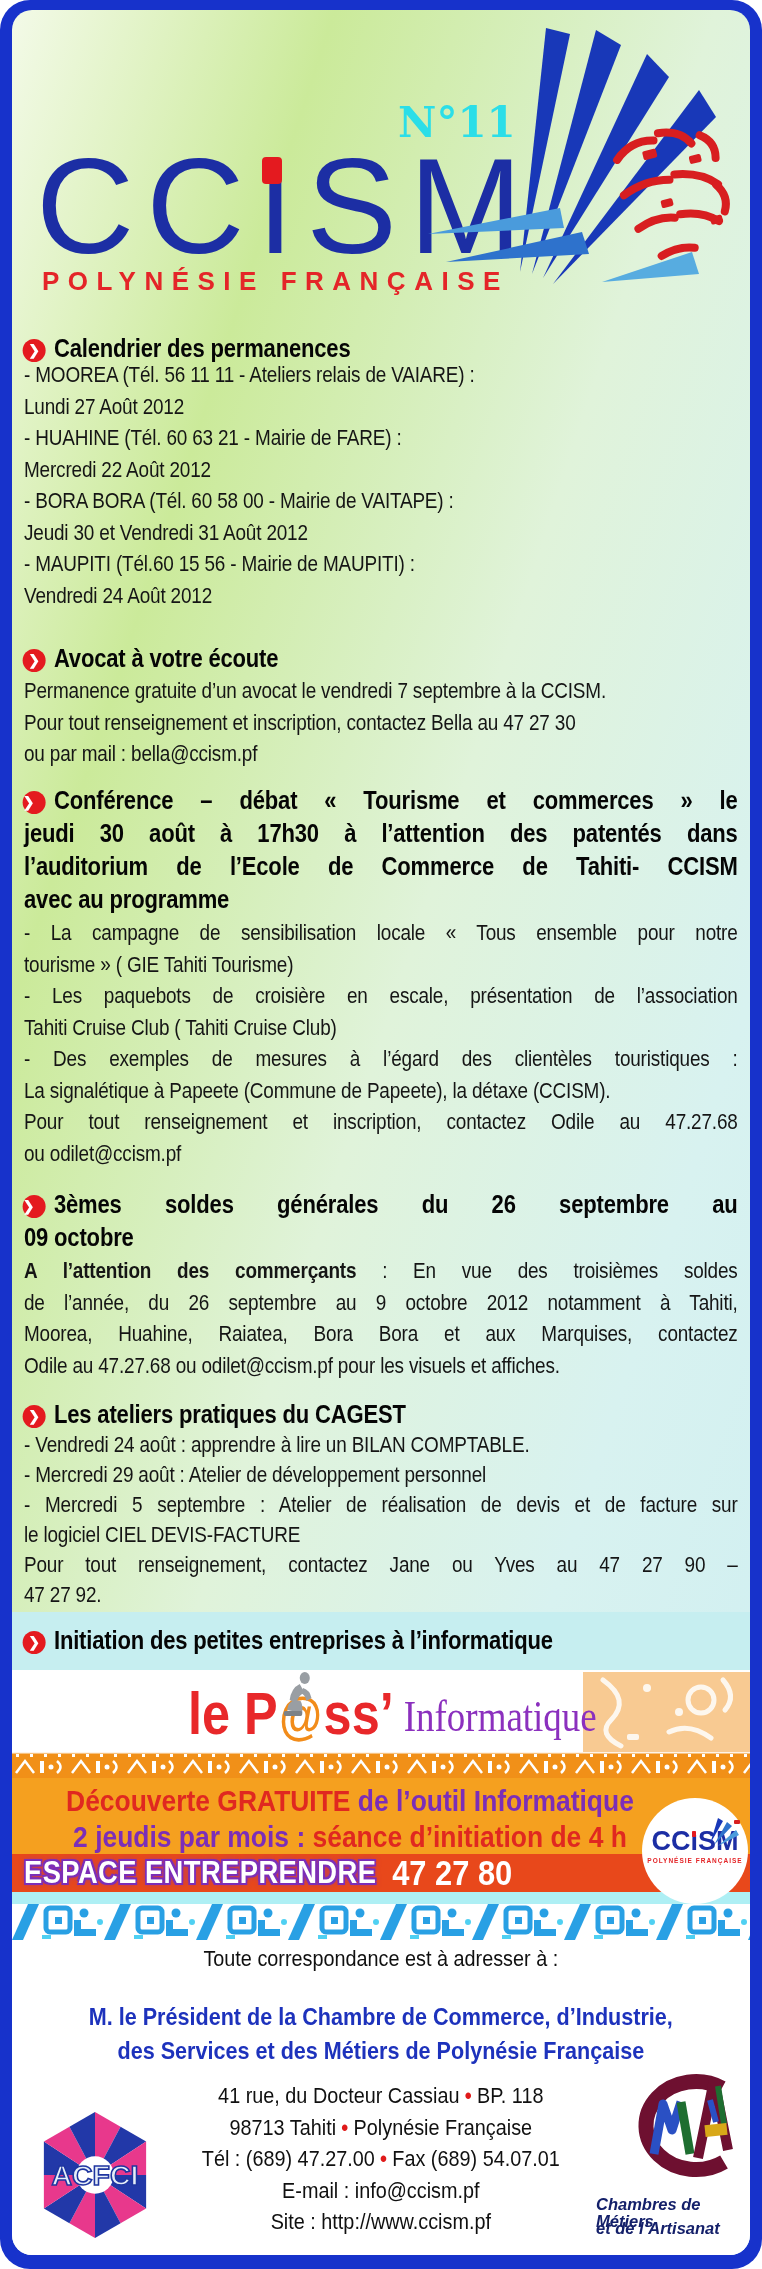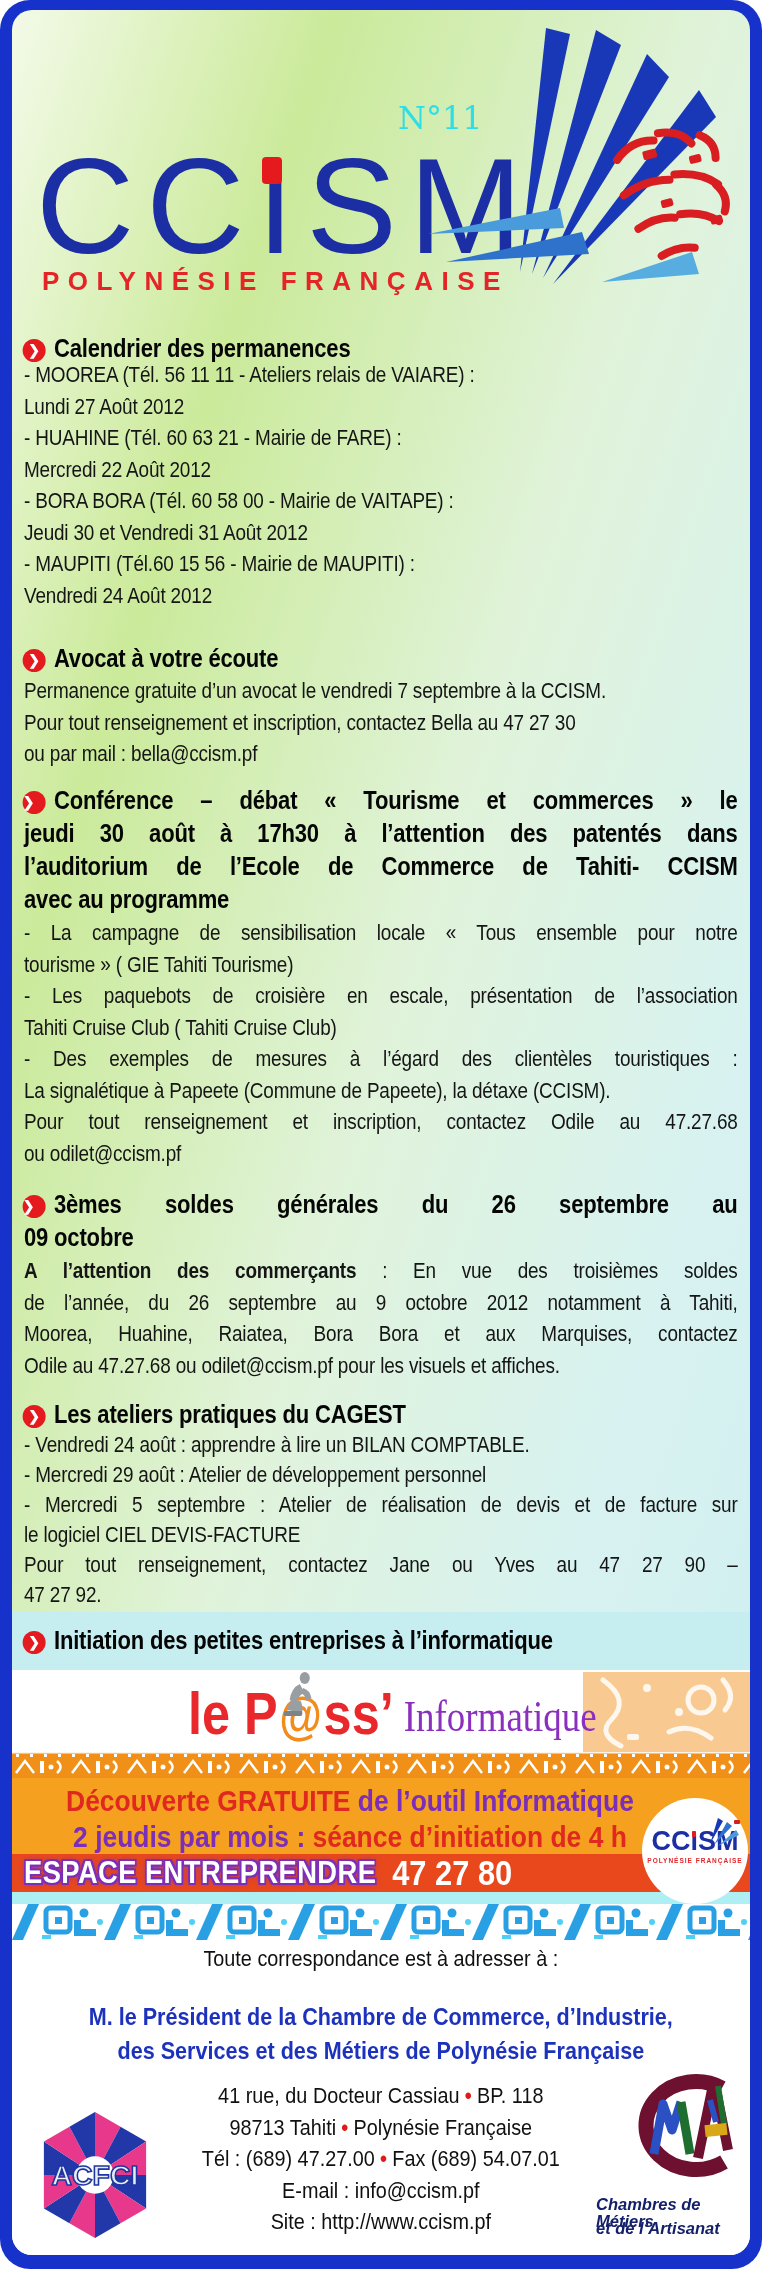--- a/index.html
+++ b/index.html
@@ -6,22 +6,22 @@
   .page{position:relative;width:762px;height:2269px;background:#fff;overflow:hidden;
         font-family:"Liberation Sans",sans-serif;}
   .frame{position:absolute;inset:0;background:#1732CB;border-radius:30px;}
   .canvas{position:absolute;left:12px;top:10px;width:738px;height:2245px;border-radius:20px;overflow:hidden;
     background:linear-gradient(108deg,#F3FAE8 0%,#CBEA9A 22%,#E0F3DA 48%,#D8F2F0 72%,#CDEEF2 100%);}
   .abs{position:absolute;}
 
   
   .infos{left:34px;top:34px;font-family:"DejaVu Serif",serif;font-weight:bold;
          font-size:104px;line-height:1;color:#2BDEE8;letter-spacing:-3px;}
-  .issue{left:386px;top:92px;font-family:"DejaVu Serif",serif;font-weight:normal;
-         font-size:32px;line-height:1;color:#2BDEE8;}
+  .issue{left:386px;top:92px;font-family:"DejaVu Serif",serif;font-weight:bold;
+         font-size:42px;line-height:1;color:#2BDEE8;}
   .brand{left:24px;top:128px;font-size:136px;line-height:1;font-weight:normal;color:#1C2EA4;letter-spacing:12px;}
   .bi{position:relative;}
   .bi::after{content:"";position:absolute;left:0.04em;top:0.20em;width:0.15em;height:0.20em;
              background:#E41A1F;border-radius:0.03em;}
   .tagline{left:30px;top:258px;font-size:26px;font-weight:bold;color:#E42528;letter-spacing:8.5px;line-height:1;}
 
   
   .sec{position:absolute;left:12px;width:810px;transform:scaleX(.881);transform-origin:0 0;}
   .h{font-size:25px;line-height:33px;font-weight:bold;color:#050505;letter-spacing:-.2px;}
   .bl{font-size:21.5px;line-height:31.5px;color:#151515;letter-spacing:-.2px;}

